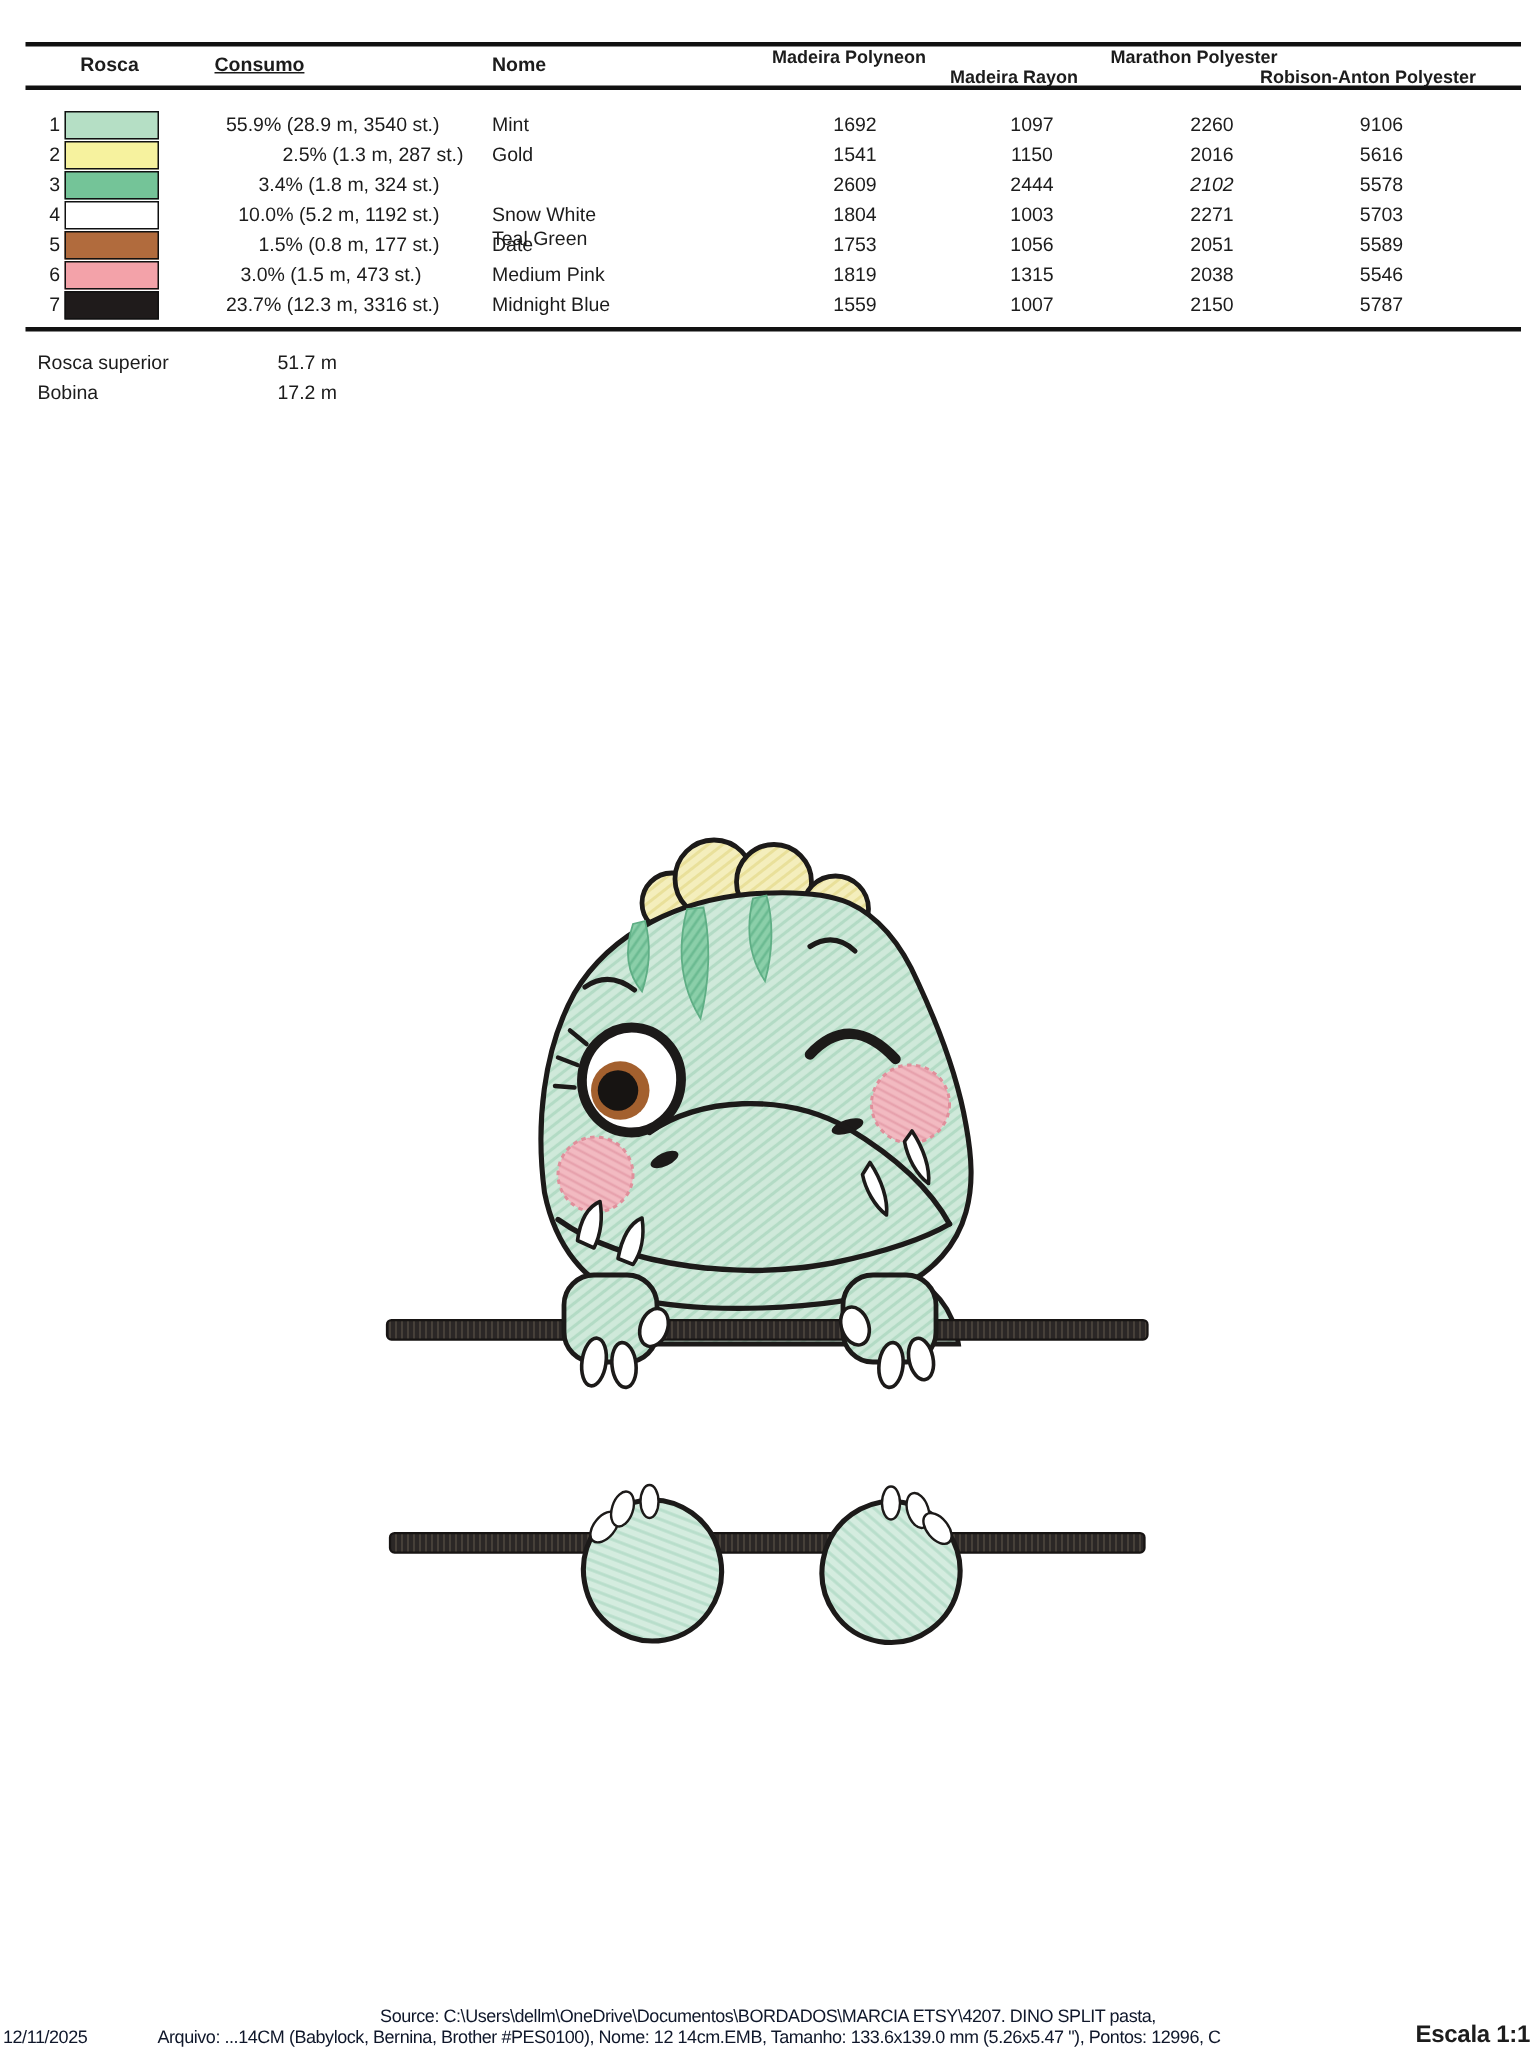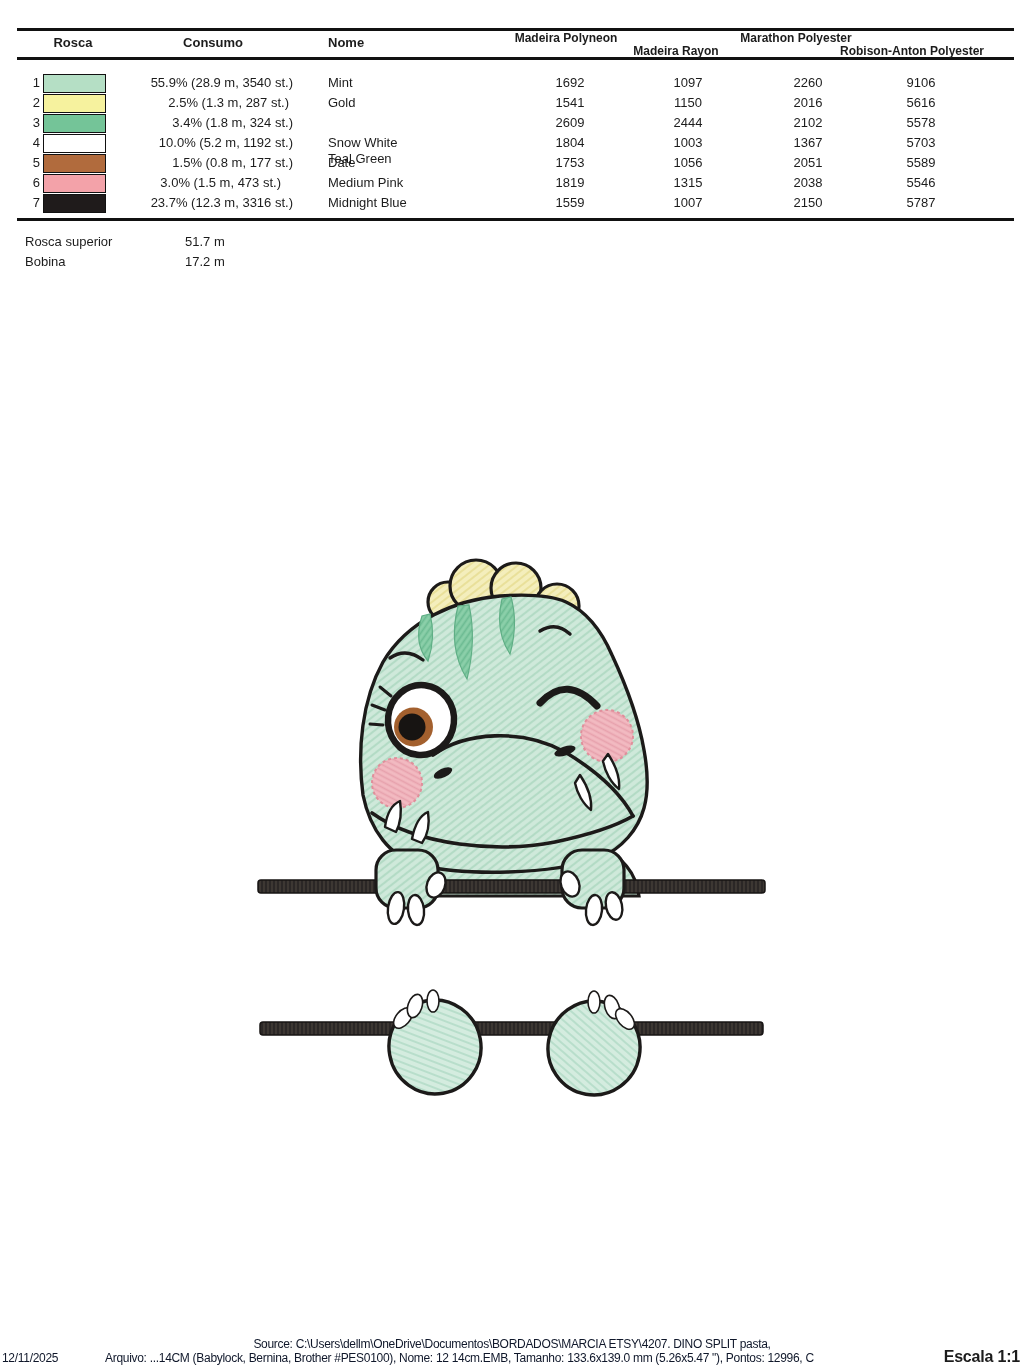--- a/index.html
+++ b/index.html
@@ -24,68 +24,68 @@
 </head>
 <body>
 
 <div class="sheet">
 
   <div class="hline" style="top:28px;left:17px;width:997px;"></div>
   <div class="hline" style="top:57px;left:17px;width:997px;"></div>
   <div class="hline" style="top:218px;left:17px;width:997px;"></div>
 
   <div class="abs hdr" style="left:36px;top:35px;width:74px;text-align:center;">Rosca</div>
-  <div class="abs hdr" style="left:143px;top:35px;width:100px;text-align:right;">Consumo</div>
+  <div class="abs hdr" style="left:143px;top:35px;width:100px;text-align:left;text-decoration:underline;">Consumo</div>
   <div class="abs hdr" style="left:328px;top:35px;">Nome</div>
   <div class="abs hdr2" style="left:496px;top:31px;width:140px;">Madeira Polyneon</div>
   <div class="abs hdr2" style="left:606px;top:44px;width:140px;">Madeira Rayon</div>
   <div class="abs hdr2" style="left:726px;top:31px;width:140px;">Marathon Polyester</div>
   <div class="abs hdr2" style="left:832px;top:44px;width:160px;">Robison-Anton Polyester</div>
 
   <div>
     <div class="abs cell num" style="left:12px;top:73px;width:28px;">1</div>
     <div class="swatch" style="left: 43px; top: 74px; background-color: rgb(181, 223, 197);"></div>
     <div class="abs cell num" style="left:108px;top:73px;width:185px;">55.9% (28.9 m, 3540 st.)</div>
     <div class="abs cell" style="left:328px;top:73px;">Mint</div>
     <div class="abs cell ctr" style="left:516px;top:73px;width:108px;">1692</div>
     <div class="abs cell ctr" style="left:634px;top:73px;width:108px;">1097</div>
     <div class="abs cell ctr" style="left:754px;top:73px;width:108px;">2260</div>
     <div class="abs cell ctr" style="left:867px;top:73px;width:108px;">9106</div>
   </div>
 
   <div>
     <div class="abs cell num" style="left:12px;top:93px;width:28px;">2</div>
     <div class="swatch" style="left: 43px; top: 94px; background-color: rgb(246, 242, 158);"></div>
-    <div class="abs cell num" style="left:104px;top:93px;width:185px;text-align:right;">2.5% (1.3 m, 287 st.)</div>
+    <div class="abs cell num" style="left:124px;top:93px;width:185px;text-align:right;">2.5% (1.3 m, 287 st.)</div>
     <div class="abs cell" style="left:328px;top:93px;">Gold</div>
     <div class="abs cell ctr" style="left:516px;top:93px;width:108px;">1541</div>
     <div class="abs cell ctr" style="left:634px;top:93px;width:108px;">1150</div>
     <div class="abs cell ctr" style="left:754px;top:93px;width:108px;">2016</div>
     <div class="abs cell ctr" style="left:867px;top:93px;width:108px;">5616</div>
   </div>
 
   <div>
     <div class="abs cell num" style="left:12px;top:113px;width:28px;">3</div>
     <div class="swatch" style="left: 43px; top: 114px; background-color: rgb(116, 196, 152);"></div>
     <div class="abs cell num" style="left:108px;top:113px;width:185px;">3.4% (1.8 m, 324 st.)</div>
     <div class="abs cell" style="left:328px;top:113px;margin-top:36px;">Teal Green</div>
     <div class="abs cell ctr" style="left:516px;top:113px;width:108px;">2609</div>
     <div class="abs cell ctr" style="left:634px;top:113px;width:108px;">2444</div>
-    <div class="abs cell ctr" style="left:754px;top:113px;width:108px;">2102</div>
+    <div class="abs cell ctr" style="left:754px;top:113px;width:108px;font-style:italic;">2102</div>
     <div class="abs cell ctr" style="left:867px;top:113px;width:108px;">5578</div>
   </div>
 
   <div>
     <div class="abs cell num" style="left:12px;top:133px;width:28px;">4</div>
     <div class="swatch" style="left: 43px; top: 134px; background-color: rgb(255, 255, 255);"></div>
     <div class="abs cell num" style="left:108px;top:133px;width:185px;">10.0% (5.2 m, 1192 st.)</div>
     <div class="abs cell" style="left:328px;top:133px;">Snow White</div>
     <div class="abs cell ctr" style="left:516px;top:133px;width:108px;">1804</div>
     <div class="abs cell ctr" style="left:634px;top:133px;width:108px;">1003</div>
-    <div class="abs cell ctr" style="left:754px;top:133px;width:108px;">1367</div>
+    <div class="abs cell ctr" style="left:754px;top:133px;width:108px;">2271</div>
     <div class="abs cell ctr" style="left:867px;top:133px;width:108px;">5703</div>
   </div>
 
   <div>
     <div class="abs cell num" style="left:12px;top:153px;width:28px;">5</div>
     <div class="swatch" style="left: 43px; top: 154px; background-color: rgb(177, 107, 61);"></div>
     <div class="abs cell num" style="left:108px;top:153px;width:185px;">1.5% (0.8 m, 177 st.)</div>
     <div class="abs cell" style="left:328px;top:153px;">Date</div>
     <div class="abs cell ctr" style="left:516px;top:153px;width:108px;">1753</div>
     <div class="abs cell ctr" style="left:634px;top:153px;width:108px;">1056</div>

